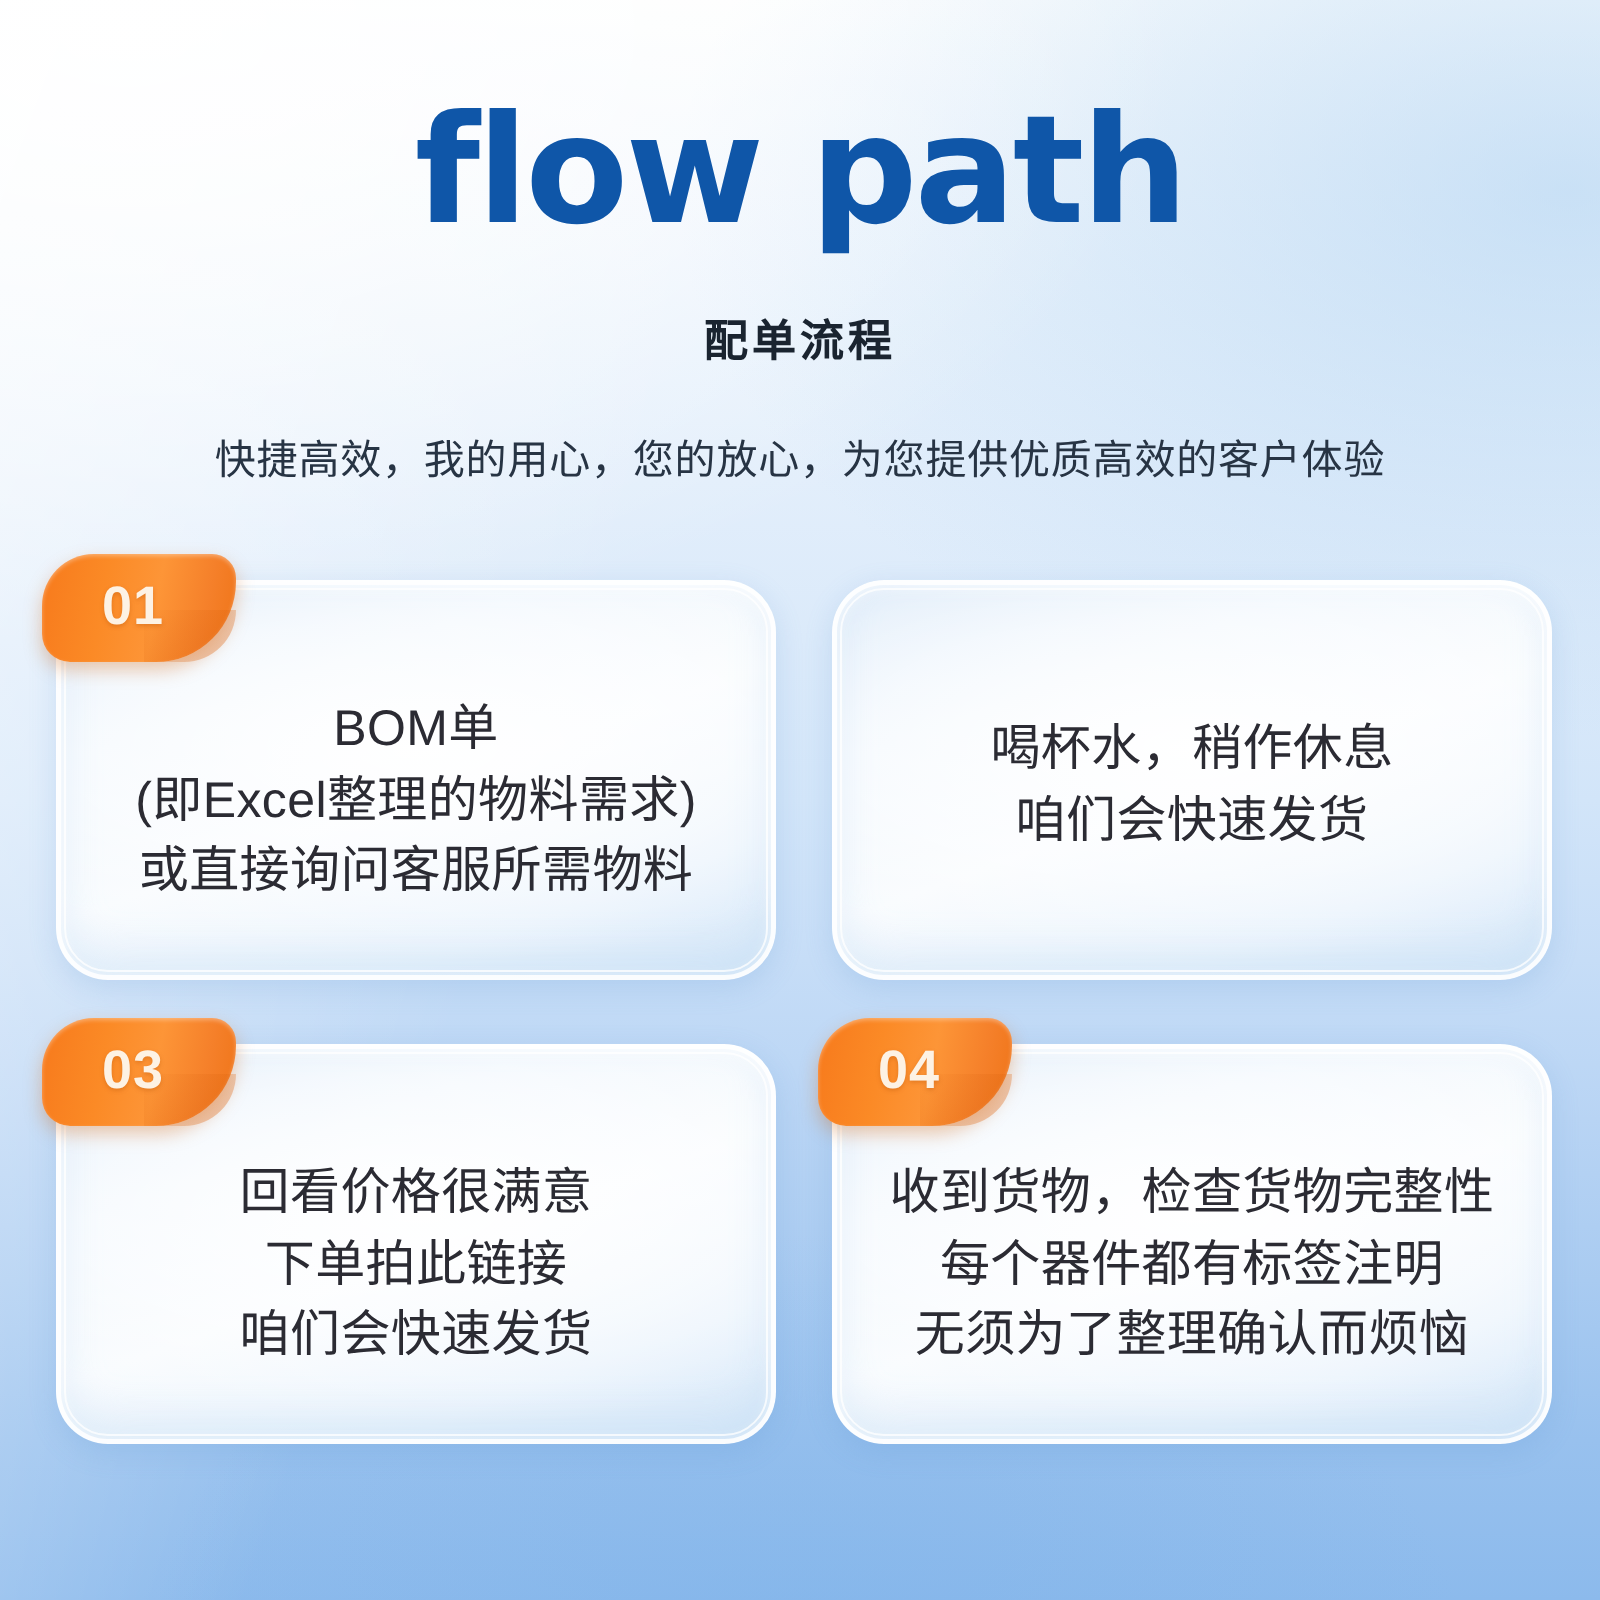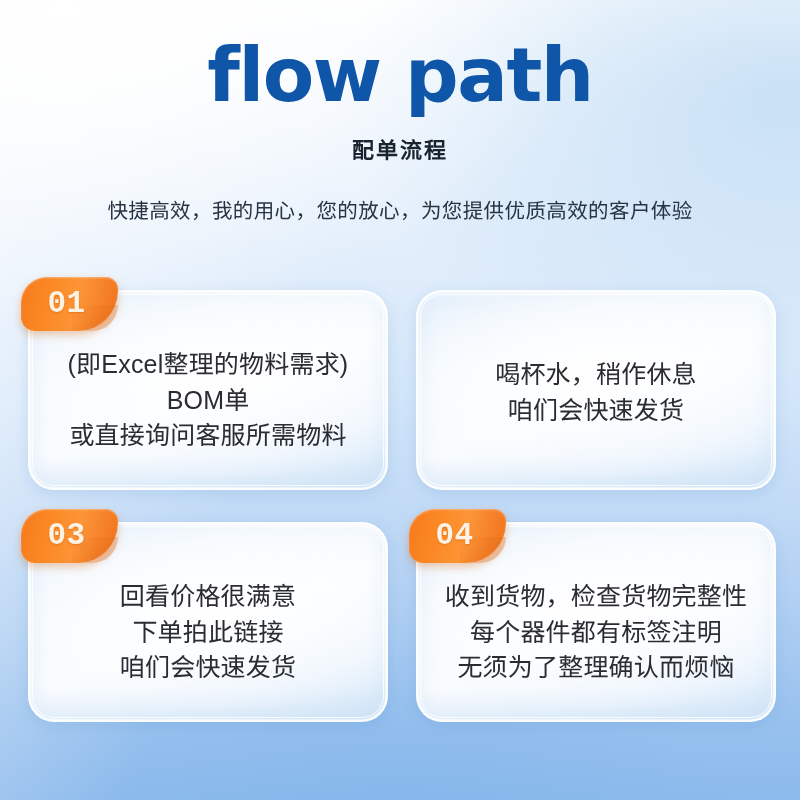--- a/index.html
+++ b/index.html
@@ -51,21 +51,21 @@
   
   .header {
     position: absolute;
     left: 0;
     top: 0;
     width: 800px;
     text-align: center;
   }
 
   .title {
-    margin: 4px;
+    margin: 14px;
     padding-top: 34px;
     font-size: 75px;
     line-height: 1.0;
     font-weight: bold;
     letter-spacing: -1.5px;
     color: #0f56a8;
     font-family: "DejaVu Sans", "Liberation Sans", sans-serif;
   }
 
   .subtitle {
@@ -180,23 +180,23 @@
     width: 46px;
     height: 26px;
     border-radius: 0 0 40px 0;
     background: linear-gradient(135deg, rgba(230,110,25,0.0) 0%, rgba(221,101,16,0.45) 100%);
     pointer-events: none;
   }
 
   .badge-num {
     position: relative;
     z-index: 1;
-    font-family: Liberation Mono, monospace;
+    font-family: Liberation Sans, sans-serif;
     font-weight: bold;
-    font-size: 31px;
+    font-size: 27px;
     line-height: 1;
     color: #fdf2e4;
     letter-spacing: 0.5px;
     text-shadow: 0 1px 2px rgba(180,80,10,0.35);
     padding-right: 6px;
     padding-bottom: 2px;
   }
 </style>
 </head>
 <body>
@@ -212,22 +212,22 @@
   </div>
 
   <div class="cards">
 
     <div class="card-wrap rows3">
       <div class="card"></div>
       <div class="badge">
         <span class="badge-num">01</span>
       </div>
       <div class="card-text">
+        <span class="ln">BOM单</span>
         <span class="ln">(即Excel整理的物料需求)</span>
-        <span class="ln">BOM单</span>
         <span class="ln">或直接询问客服所需物料</span>
       </div>
     </div>
 
     <div class="card-wrap">
       <div class="card"></div>
       <div class="card-text">
         <span class="ln">喝杯水，稍作休息</span>
         <span class="ln">咱们会快速发货</span>
       </div>

